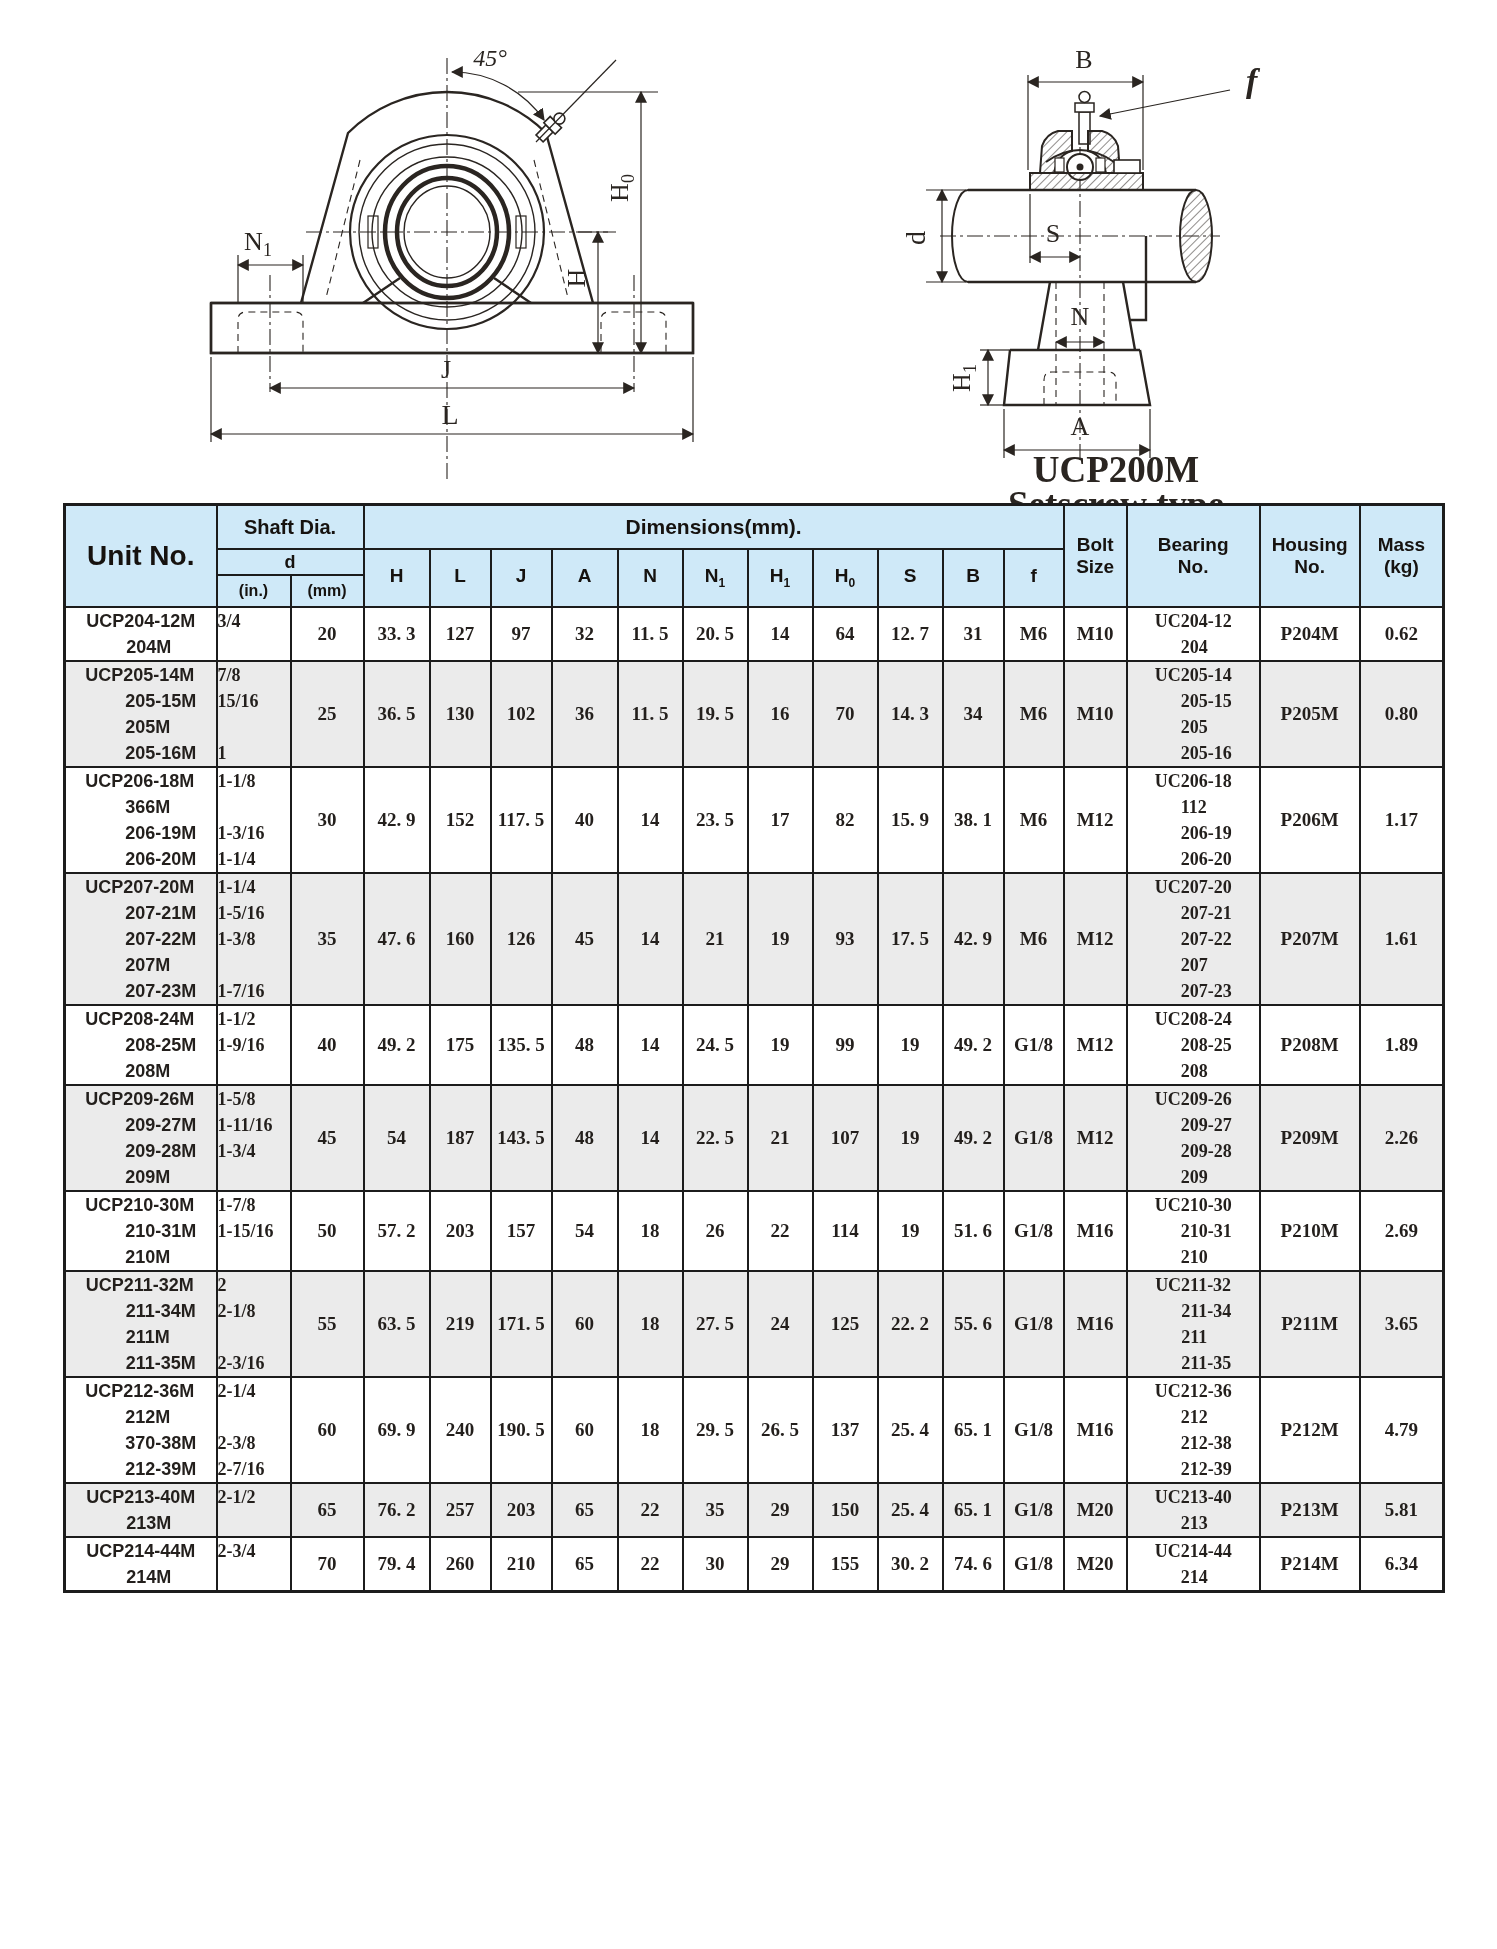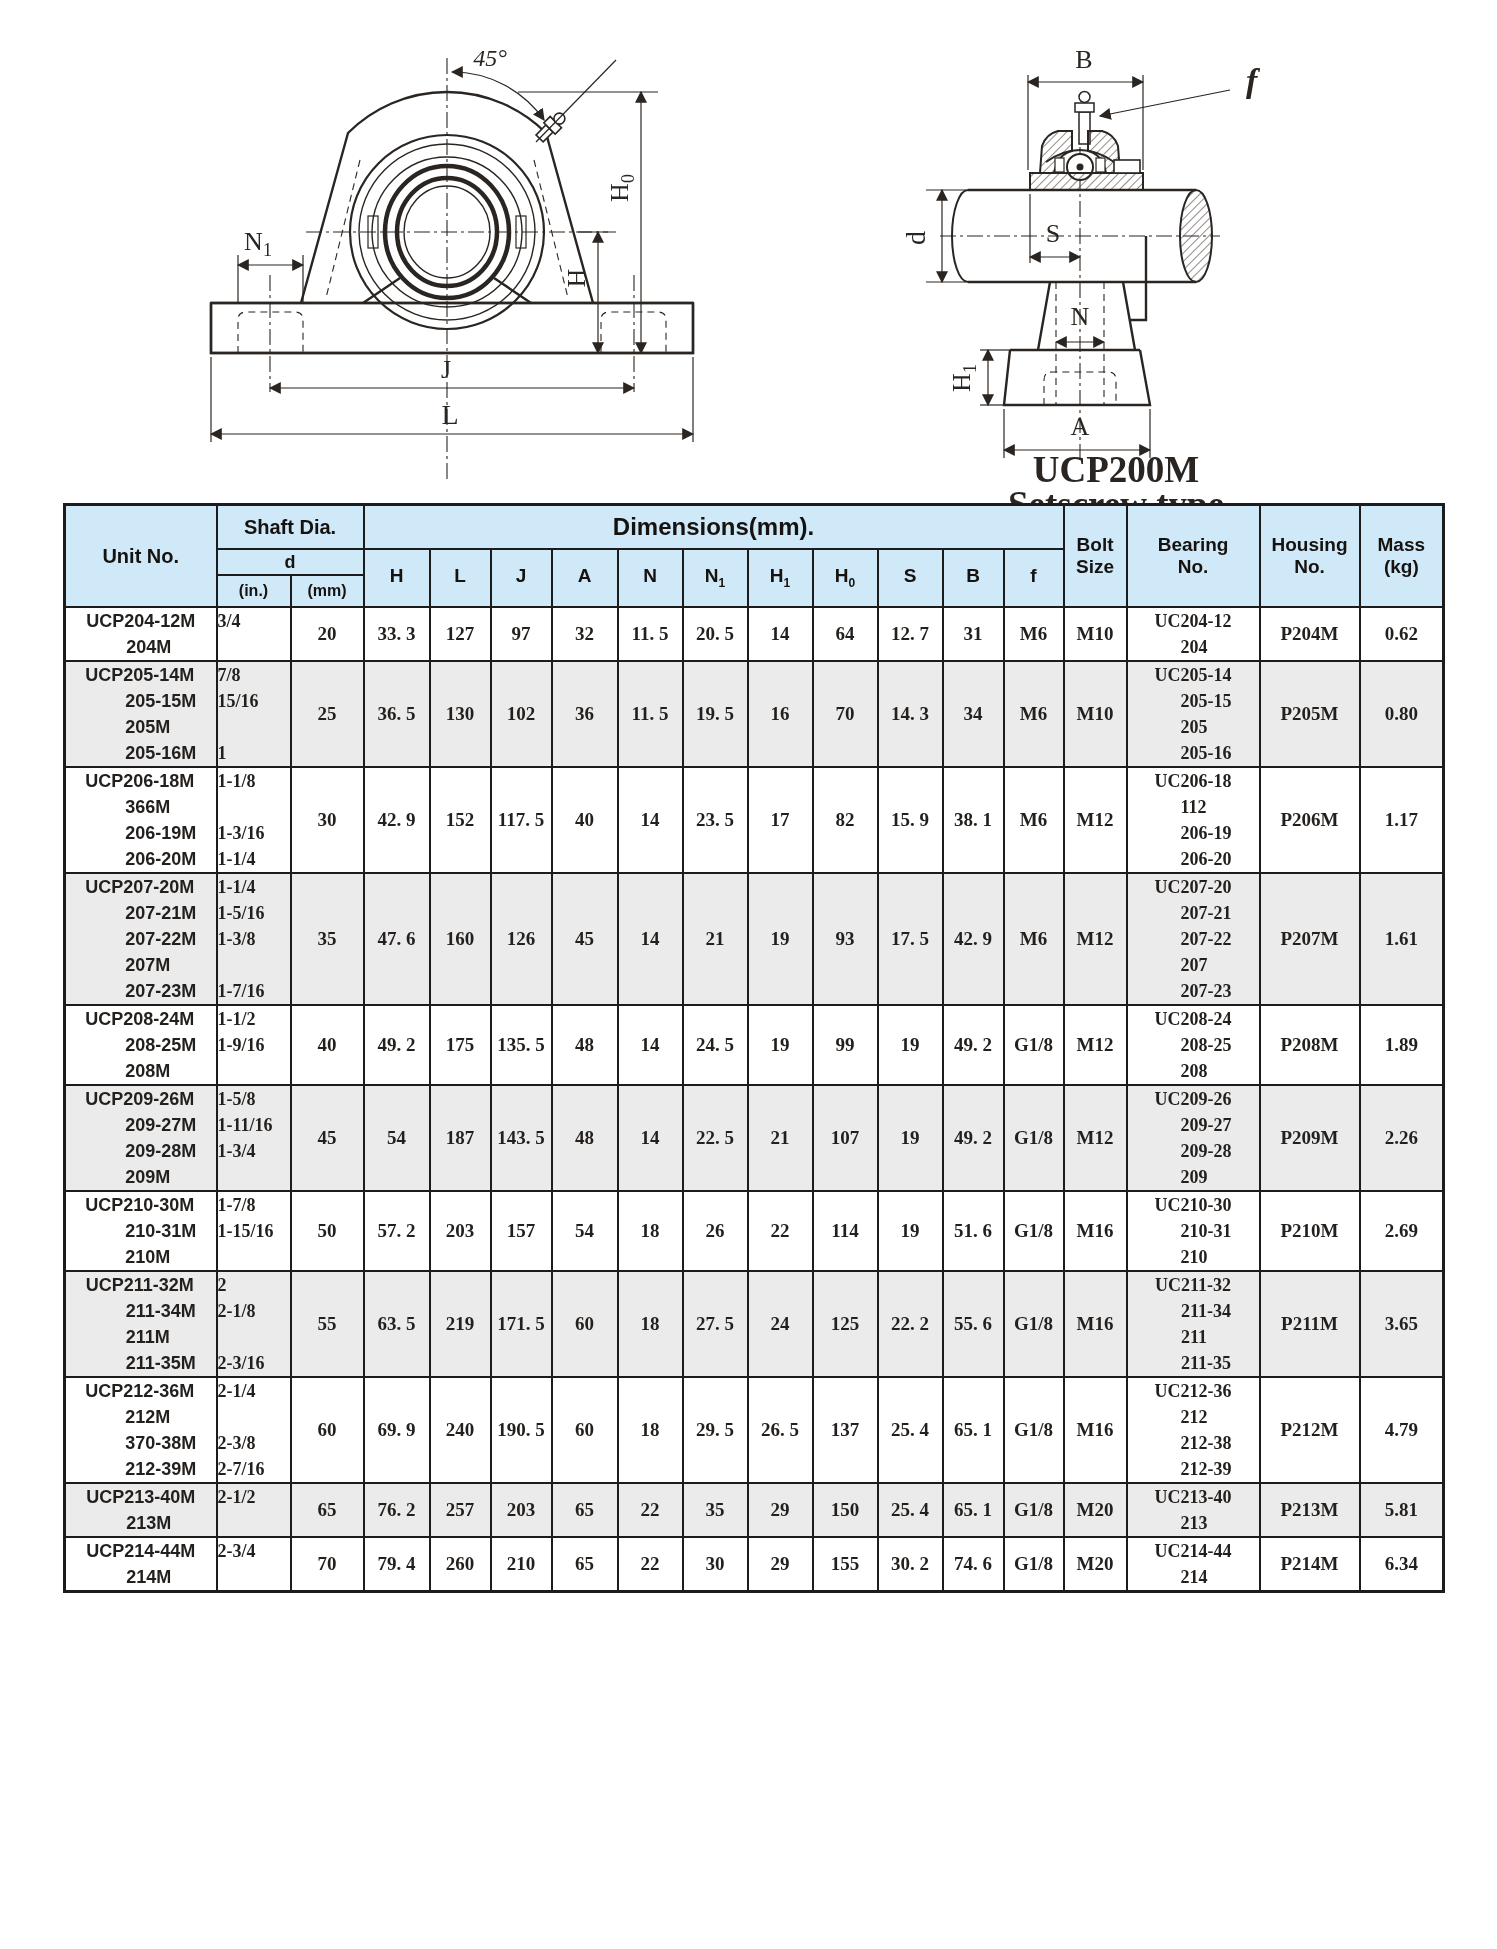--- a/index.html
+++ b/index.html
@@ -229,23 +229,23 @@
     <col style="width:65px">
       <col style="width:61px">
       <col style="width:60px">
     <col style="width:63px">
       <col style="width:133px">
       <col style="width:100px">
       <col style="width:84px">
   </colgroup>
   <thead>
     <tr>
-      <th rowspan="3" class="h-r1" style="font-size:20px">Unit No.</th>
+      <th rowspan="3" class="h-r1" style="font-size:28px">Unit No.</th>
       <th colspan="2" class="h-r1" style="font-size:20px">Shaft Dia.</th>
-      <th colspan="11" class="h-r1 h-dims" style="font-size:24px">Dimensions(mm).</th>
+      <th colspan="11" class="h-r1 h-dims" style="font-size:21px">Dimensions(mm).</th>
       <th rowspan="3">
         <div>Bolt</div>
         <div>Size</div>
       </th>
       <th rowspan="3">
         <div>Bearing</div>
         <div>No.</div>
       </th>
       <th rowspan="3">
         <div>Housing</div>

